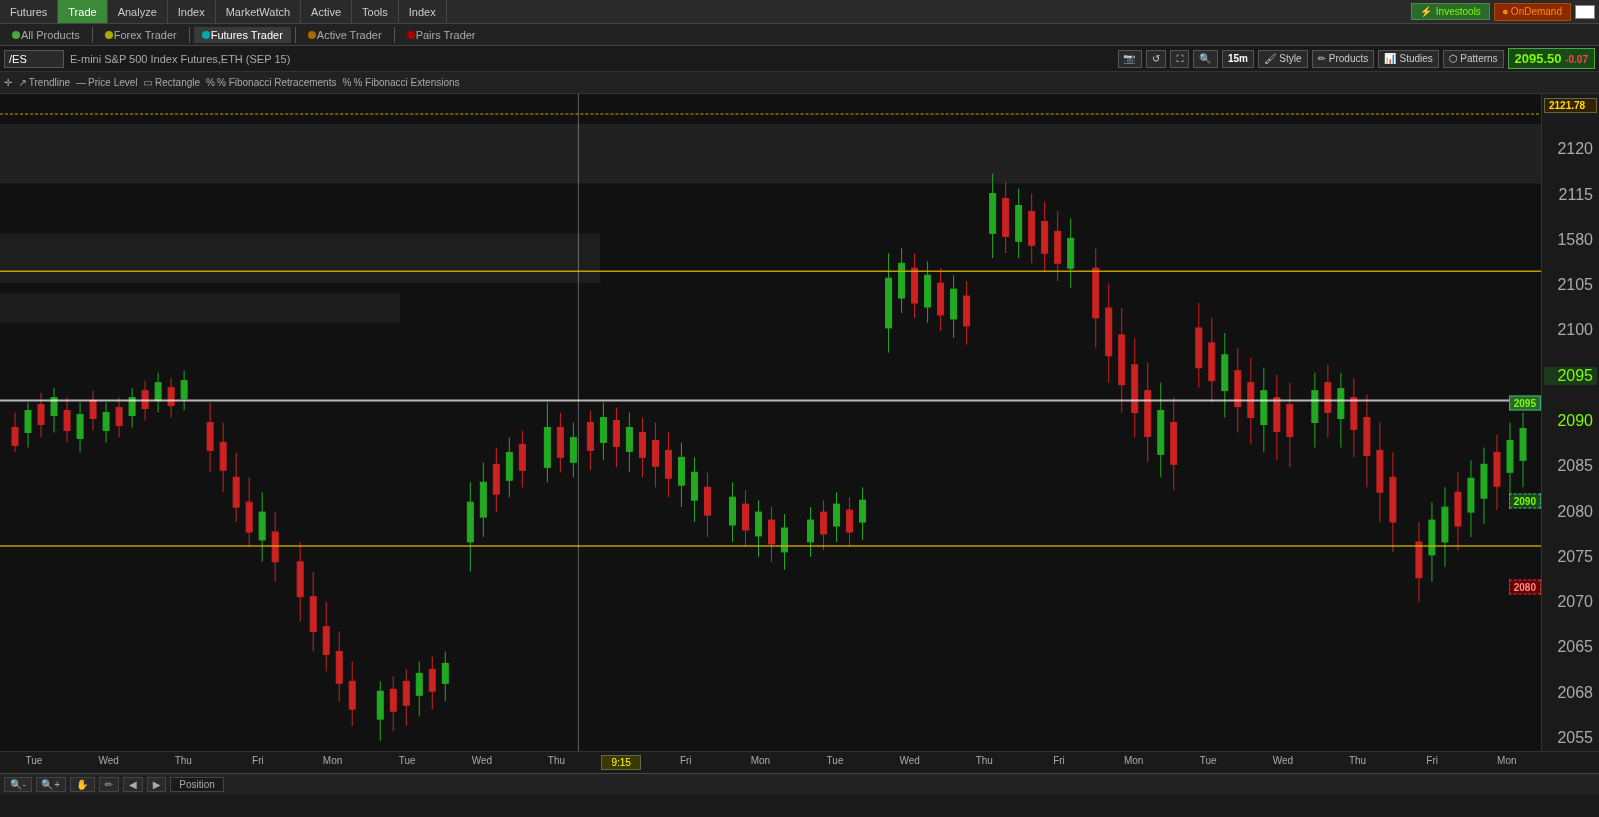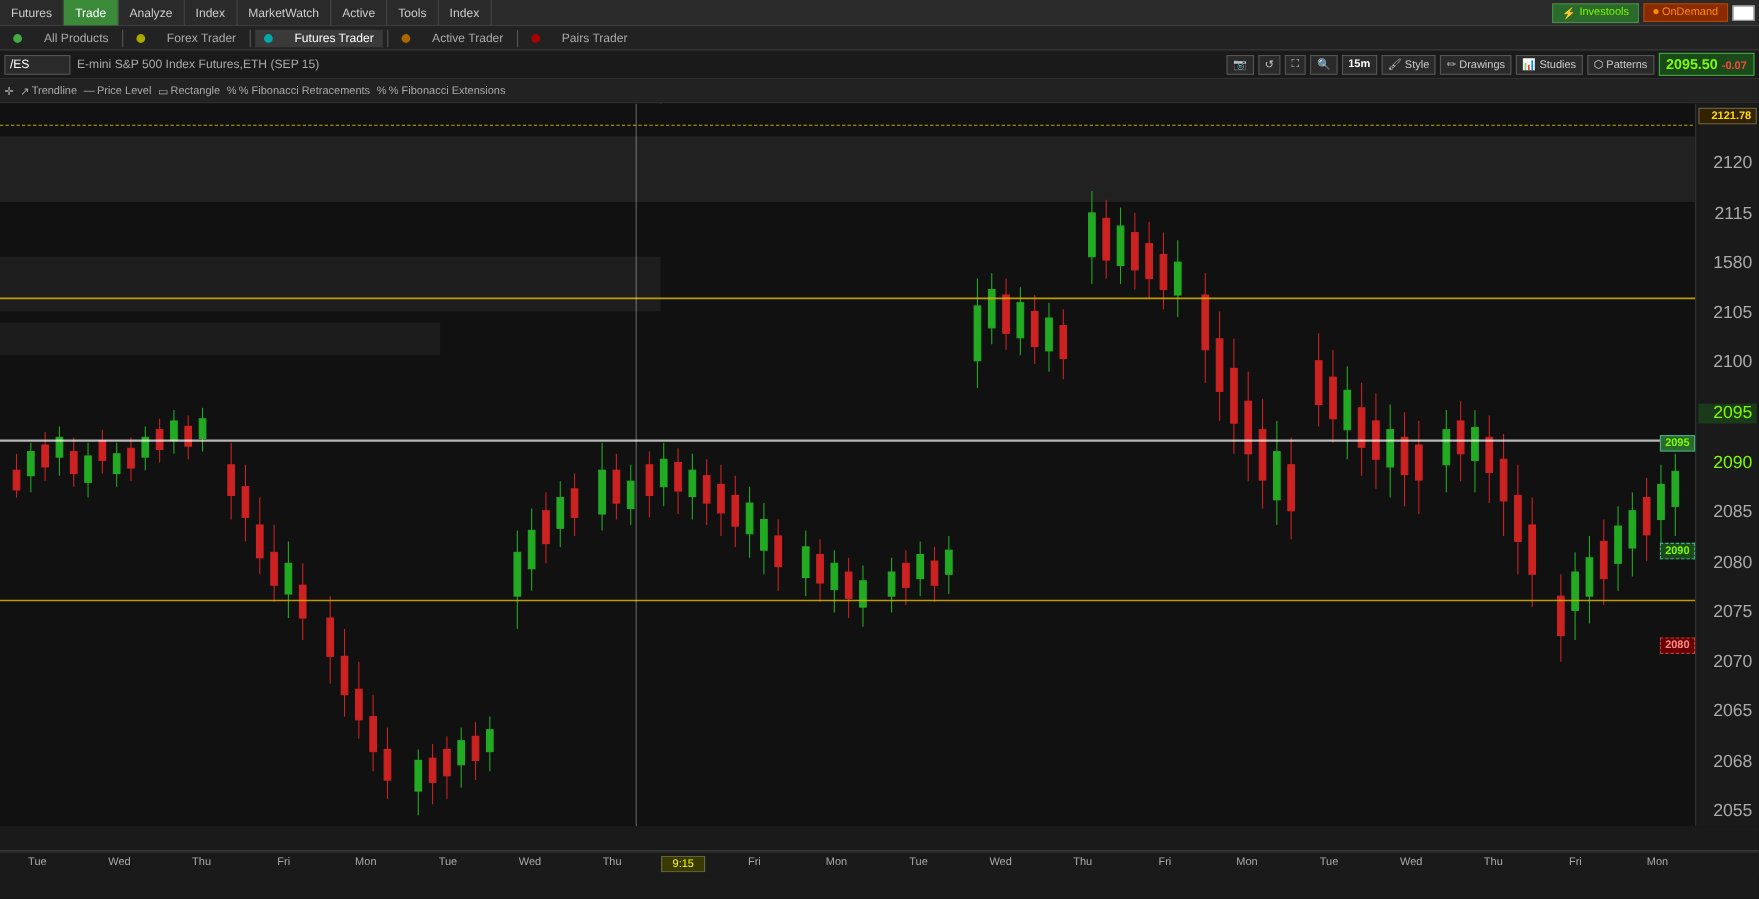--- a/index.html
+++ b/index.html
@@ -28,21 +28,21 @@
     }
     .color-box { width: 20px; height: 14px; background: #fff; border: 1px solid #888; }
 
     
     #second-nav {
       display: flex; align-items: center; background: #222; height: 22px;
       border-bottom: 1px solid #444; gap: 2px; padding: 0 4px;
     }
     .second-nav-item {
       padding: 2px 8px; cursor: pointer; font-size: 11px; color: #aaa;
-      display: flex; align-items: center; gap: 20px;
+      display: flex; align-items: center; gap: 1px;
     }
     .second-nav-item.active { background: #3a3a3a; color: #fff; }
     .dot { width: 8px; height: 8px; border-radius: 50%; }
     .dot-green { background: #4a4; }
     .dot-yellow { background: #aa0; }
     .dot-orange { background: #a60; }
     .dot-teal { background: #0aa; }
     .dot-red { background: #a00; }
 
     
@@ -211,21 +211,21 @@
 <div id="chart-header">
   <input class="symbol-input" type="text" value="/ES" style="">
   <span class="chart-title">E-mini S&amp;P 500 Index Futures,ETH (SEP 15)</span>
   <div class="chart-tools-right">
     <div class="tool-btn">📷</div>
     <div class="tool-btn">↺</div>
     <div class="tool-btn">⛶</div>
     <div class="tool-btn">🔍</div>
     <div class="tool-btn" style="font-weight:bold; color:#fff;">15m</div>
     <div class="tool-btn">🖌 Style</div>
-    <div class="tool-btn">✏ Drawings</div>
+    <div class="tool-btn">✏ Products</div>
     <div class="tool-btn">📊 Studies</div>
     <div class="tool-btn">⬡ Patterns</div>
     <div class="price-display">
       <span>2095.50</span>
       <span class="price-change"> <span>-0.07</span></span>
     </div>
   </div>
 </div>
 
 <div id="drawing-toolbar">
@@ -516,21 +516,21 @@
       <line x1="0" y1="178" x2="1540" y2="178" stroke="rgba(220,180,0,0.85)" stroke-width="1.5"></line>
 
       <line x1="0" y1="308" x2="1540" y2="308" stroke="rgba(255,255,255,0.7)" stroke-width="2"></line>
 
       <line x1="0" y1="454" x2="1540" y2="454" stroke="rgba(220,180,0,0.85)" stroke-width="1.5"></line>
 
       <line x1="578" y1="0" x2="578" y2="660" stroke="rgba(255,255,255,0.35)" stroke-width="1"></line>
     </svg>
 
     <div id="price-axis">
-      <div style="background:#332200; color:#fd0; font-weight:bold; font-size:10px; padding:1px 4px; text-align:right; border:1px solid #664;">2121.78</div>
+      <div style="background:#332200; color:#fd0; font-weight:bold; font-size:10px; padding:1px 4px; border:1px solid #664;">2121.78</div>
       <div class="price-label">2120</div>
       <div class="price-label">2115</div>
       <div class="price-label">1580</div>
       <div class="price-label">2105</div>
       <div class="price-label">2100</div>
       <div class="price-label" style="color:#7cfc00; background:#1a3a1a;">2095</div>
       <div class="price-label" style="color:#7cfc00;">2090</div>
       <div class="price-label">2085</div>
       <div class="price-label">2080</div>
       <div class="price-label">2075</div>
@@ -539,21 +539,21 @@
       <div class="price-label">2068</div>
       <div class="price-label">2055</div>
     </div>
 
     <div class="price-badge badge-green" style="top:47%;">2095</div>
     <div class="price-badge badge-green" style="top:62%; color:#7cfc00; background:#1a4a1a; border:1px dashed #4a8;">2090</div>
     <div class="price-badge badge-red" style="top:75%; border-style:dashed;">2080</div>
 
   </div>
 
-  <div id="time-axis" style="height:22px; background:#1a1a1a; border-top:1px solid #333; display:flex; align-items:center; padding:0 4px;margin-top:23px;">
+  <div id="time-axis" style="height:22px; background:#1a1a1a; border-top:1px solid #333; display:flex; align-items:center; padding:0 4px;">
     <div style="display:flex; gap:0; width:calc(100% - 58px); justify-content:space-between; overflow:hidden;">
       <span class="time-label" style="min-width:60px; text-align:center;">Tue</span>
       <span class="time-label" style="min-width:60px; text-align:center;">Wed</span>
       <span class="time-label" style="min-width:60px; text-align:center;">Thu</span>
       <span class="time-label" style="min-width:60px; text-align:center;">Fri</span>
       <span class="time-label" style="min-width:60px; text-align:center;">Mon</span>
       <span class="time-label" style="min-width:60px; text-align:center;">Tue</span>
       <span class="time-label" style="min-width:60px; text-align:center;">Wed</span>
       <span class="time-label" style="min-width:60px; text-align:center;">Thu</span>
       <span class="time-highlight" style="min-width:40px; text-align:center;">9:15</span>

